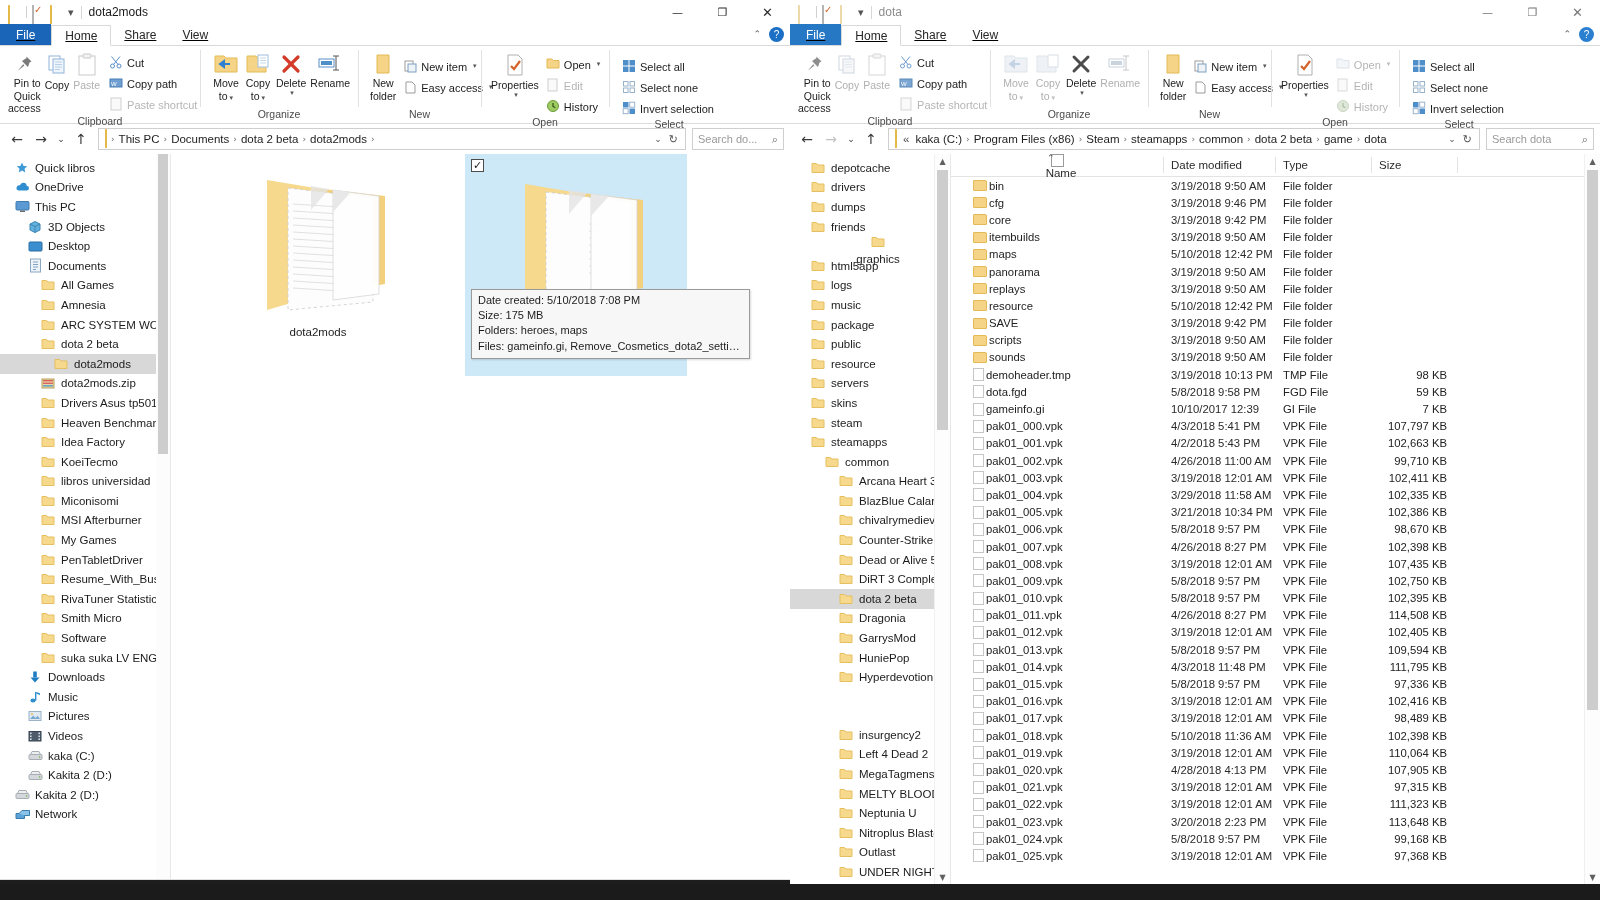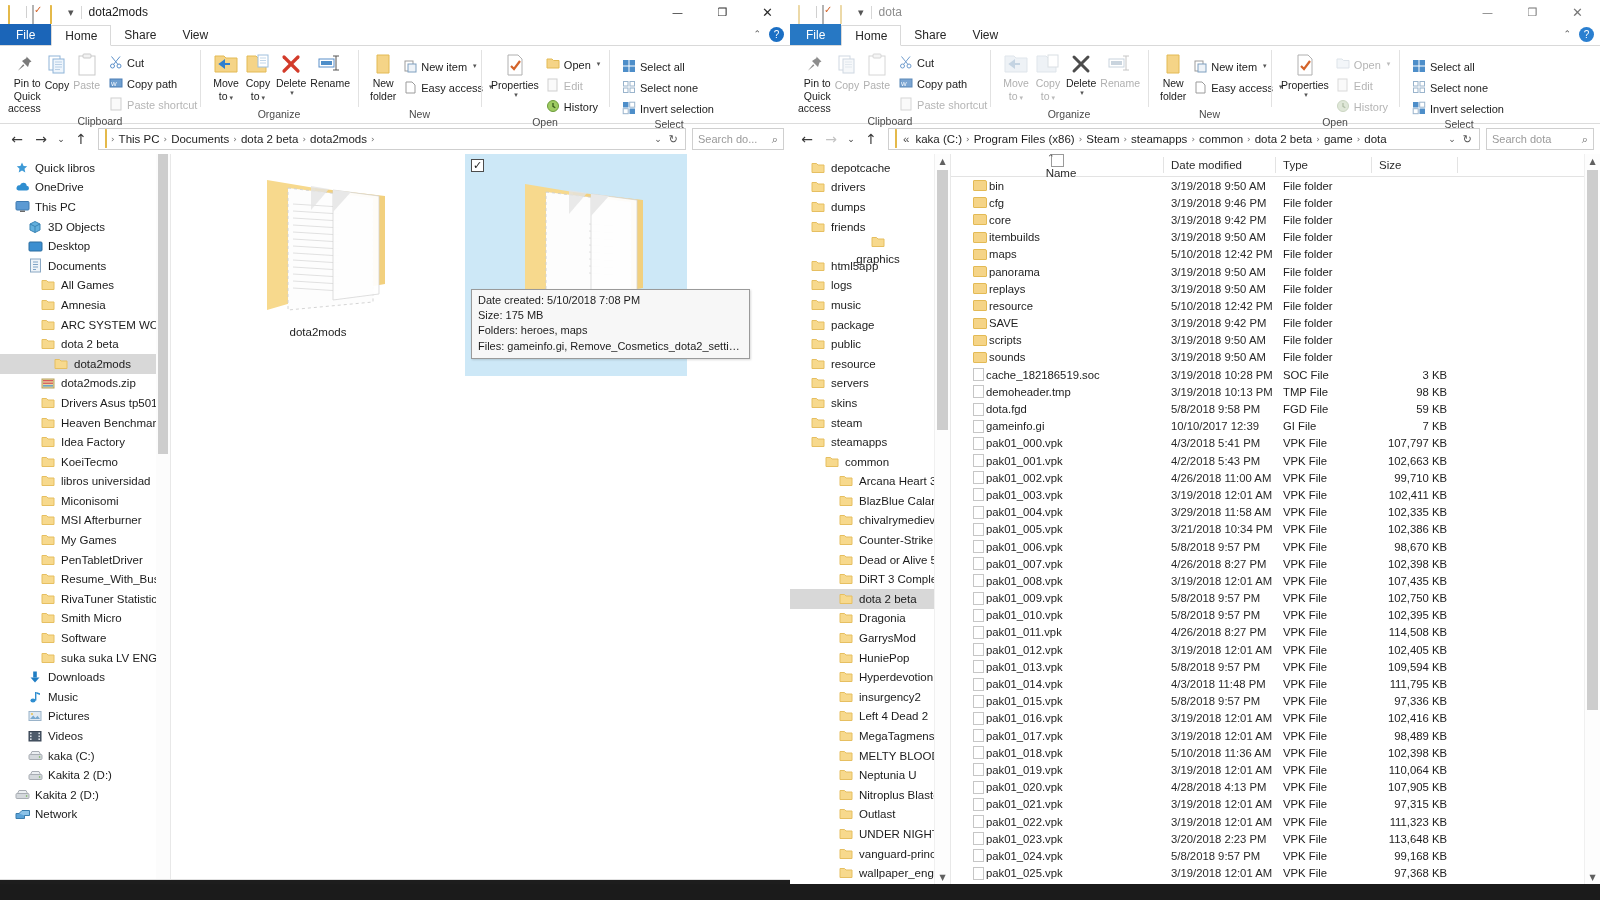--- a/index.html
+++ b/index.html
@@ -35,21 +35,21 @@
   .win.right .win-title { color:#8d8d8d; }
   .wbtns { position:absolute; right:0; top:0; height:24px; display:flex; }
   .wbtn { width:45px; height:24px; display:flex; align-items:center; justify-content:center;
           font-size:11px; color:#2b2b2b; }
   .win.right .wbtn { color:#767676; }
   .win.left .wbtn.close { color:#2b2b2b; }
   .gl { font-family:"DejaVu Sans", sans-serif; font-size:11px; line-height:1; }
 
   
   .tabstrip { height:21px; background:#ffffff; display:flex; align-items:flex-end;
-              position:relative; border-bottom:1px solid #d9d9d9; }
+              position:relative; border-bottom:1px solid #d9d9d9;text-decoration:underline; }
   .tab { height:21px; padding:0 13px; display:flex; align-items:center; font-size:12px;
          color:#262626; box-sizing:border-box; }
   .tab.file { background:#1b65b8; color:#fff; font-weight:400; padding:0 16px; }
   .win.right .tab.file { background:#2778c4; }
   .tab.active { background:#ffffff; border:1px solid #d9d9d9; border-bottom:1px solid #fff;
                 margin-bottom:-1px; }
   .tabstrip-right { position:absolute; right:6px; bottom:3px; display:flex; align-items:center; gap:8px; }
   .chev-up { font-size:9px; color:#555; }
   .help-ic { width:15px; height:15px; border-radius:50%; background:#1b6fc4; color:#fff;
              font-size:10px; display:flex; align-items:center; justify-content:center; }
@@ -1335,21 +1335,21 @@
             <span>HuniePop</span>
           </div>
           <div class="tree-item" style="padding-left: 48px;">
             <span class="ti-ico">
               <svg width="14" height="12" viewBox="0 0 14 12">
                 <path d="M1 1.5h4.5L7 3h6v7.5H1z" fill="#f7d98d" stroke="#e6bf61"></path>
               </svg>
             </span>
             <span>Hyperdevotion No</span>
           </div>
-          <div class="tree-item" style="padding-left: 48px;">
+          <div class="tree-item" style="padding-left: 48px; margin-top: 38px;">
             <span class="ti-ico">
               <svg width="14" height="12" viewBox="0 0 14 12">
                 <path d="M1 1.5h4.5L7 3h6v7.5H1z" fill="#f7d98d" stroke="#e6bf61"></path>
               </svg>
             </span>
             <span>insurgency2</span>
           </div>
           <div class="tree-item" style="padding-left: 48px;">
             <span class="ti-ico">
               <svg width="14" height="12" viewBox="0 0 14 12">
@@ -1532,29 +1532,20 @@
                 <span class="sm-folder"></span>
                 <span>sounds</span>
               </div>
               <div class="cell c-date">3/19/2018 9:50 AM</div>
               <div class="cell c-type">File folder</div>
               <div class="cell c-size"></div>
             </div>
             <div class="row">
               <div class="cell c-name">
                 <span class="sm-doc"></span>
-                <span>cache_182186519.soc</span>
-              </div>
-              <div class="cell c-date">3/19/2018 10:28 PM</div>
-              <div class="cell c-type">SOC File</div>
-              <div class="cell c-size">3 KB</div>
-            </div>
-            <div class="row">
-              <div class="cell c-name">
-                <span class="sm-doc"></span>
                 <span>demoheader.tmp</span>
               </div>
               <div class="cell c-date">3/19/2018 10:13 PM</div>
               <div class="cell c-type">TMP File</div>
               <div class="cell c-size">98 KB</div>
             </div>
             <div class="row">
               <div class="cell c-name">
                 <span class="sm-doc"></span>
                 <span>dota.fgd</span>

